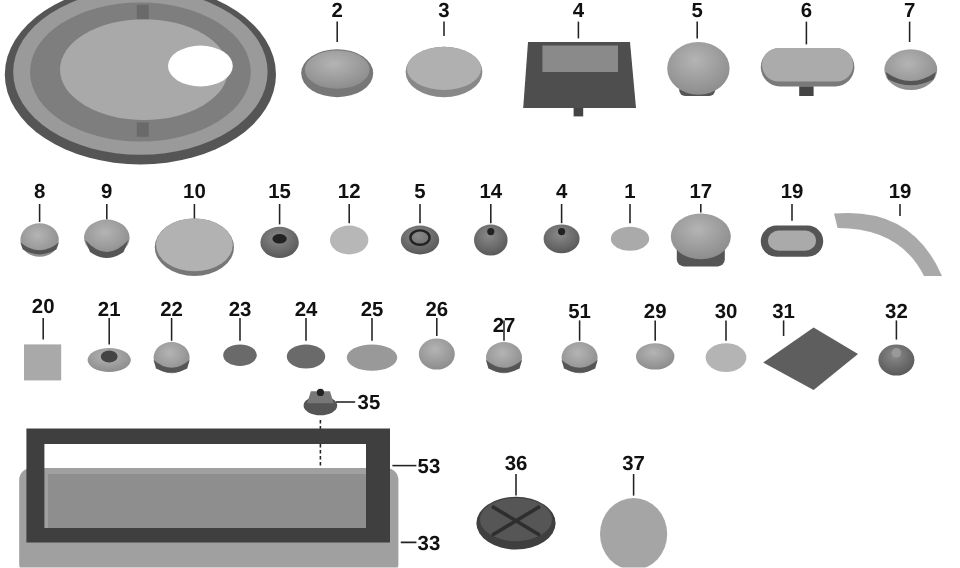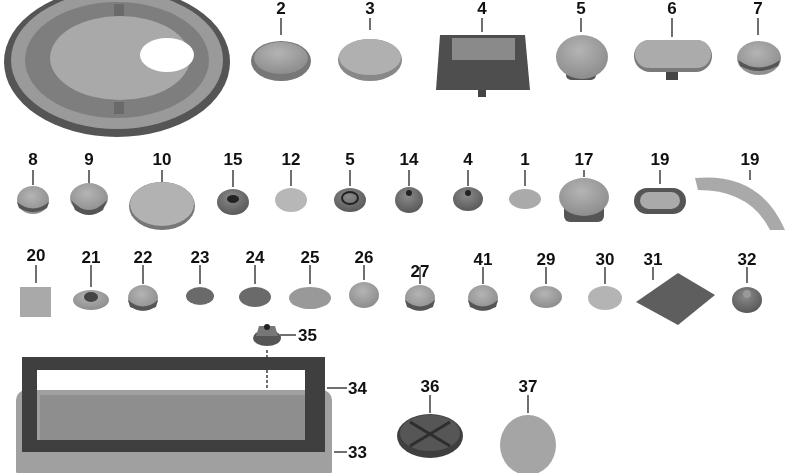--- a/index.html
+++ b/index.html
@@ -171,23 +171,23 @@
 <span class="lbl" style="left:660px;top:151px">19</span>
 <span class="lbl" style="left:750px;top:151px">19</span>
 <span class="lbl" style="left:36px;top:247px">20</span>
 <span class="lbl" style="left:91px;top:249px">21</span>
 <span class="lbl" style="left:143px;top:249px">22</span>
 <span class="lbl" style="left:200px;top:249px">23</span>
 <span class="lbl" style="left:255px;top:249px">24</span>
 <span class="lbl" style="left:310px;top:249px">25</span>
 <span class="lbl" style="left:364px;top:249px">26</span>
 <span class="lbl" style="left:420px;top:263px">27</span>
-<span class="lbl" style="left:483px;top:251px">41</span>
+<span class="lbl" style="left:483px;top:251px">51</span>
 <span class="lbl" style="left:546px;top:251px">29</span>
 <span class="lbl" style="left:605px;top:251px">30</span>
 <span class="lbl" style="left:653px;top:251px">31</span>
 <span class="lbl" style="left:747px;top:251px">32</span>
 <span class="lbl side" style="left:348px;top:444px">33</span>
-<span class="lbl side" style="left:348px;top:380px">34</span>
+<span class="lbl side" style="left:348px;top:380px">53</span>
 <span class="lbl side" style="left:298px;top:327px">35</span>
 <span class="lbl" style="left:430px;top:378px">36</span>
 <span class="lbl" style="left:528px;top:378px">37</span>
 </div>
 
 </body></html>

